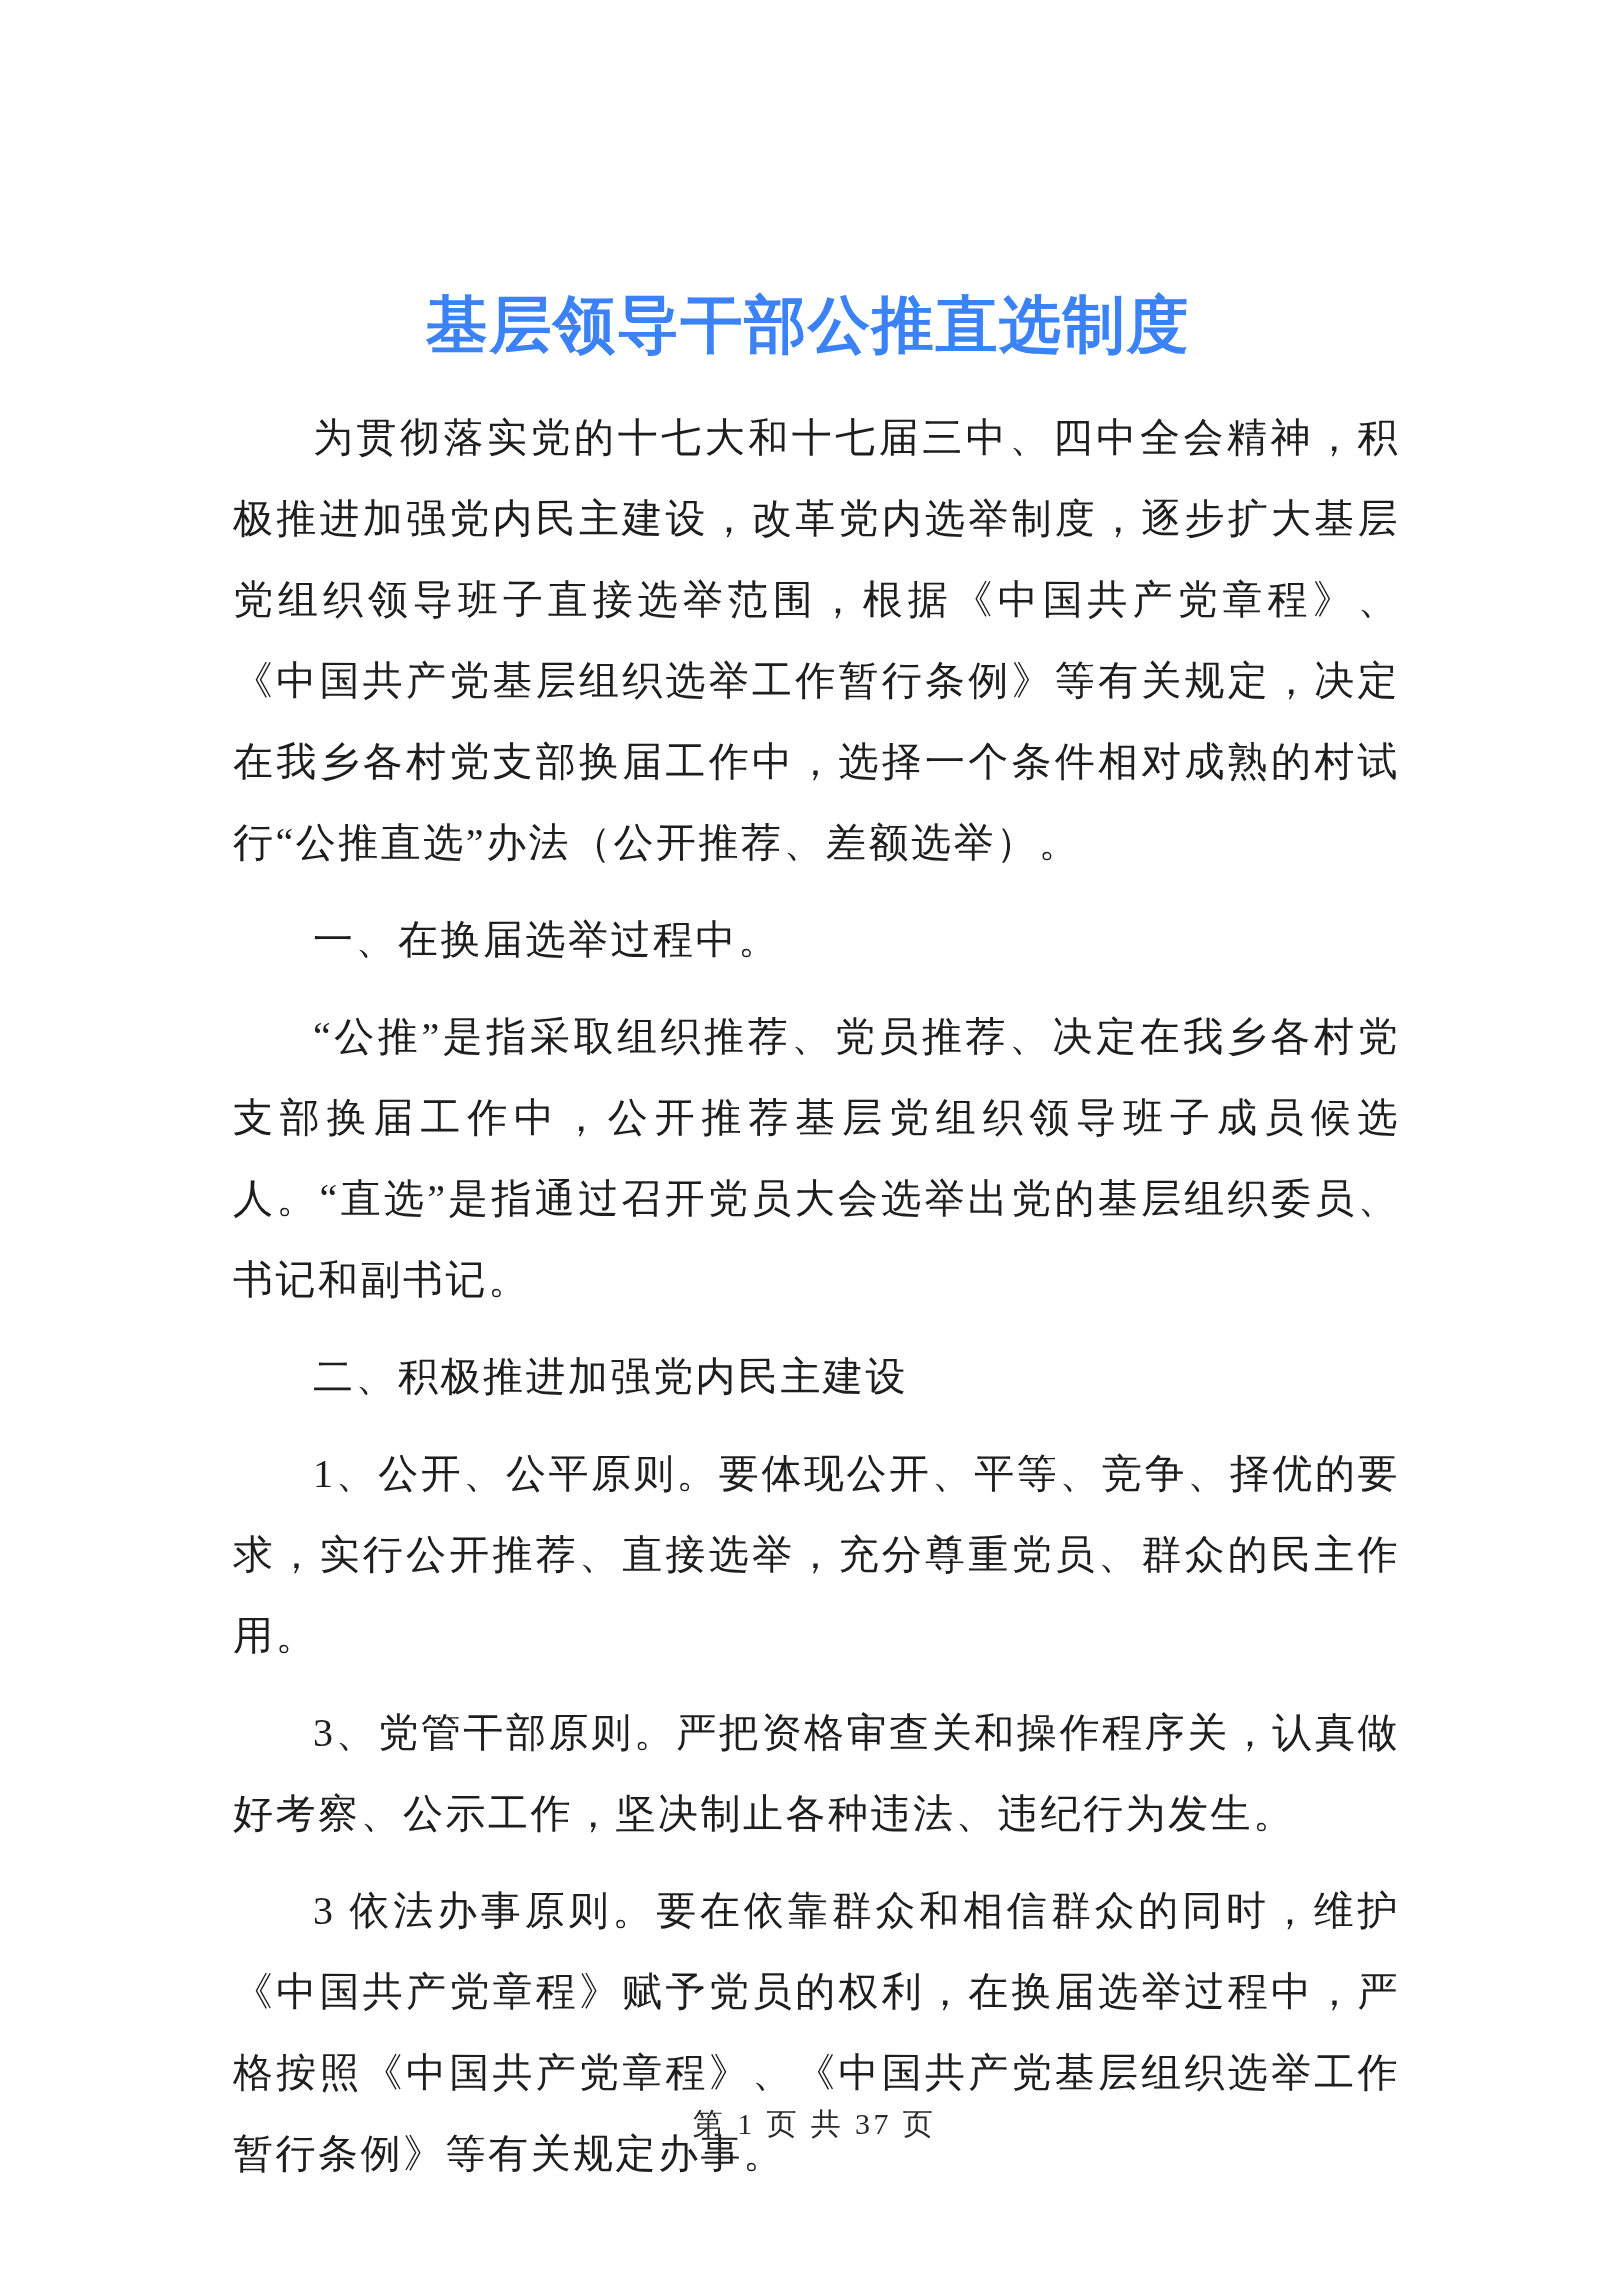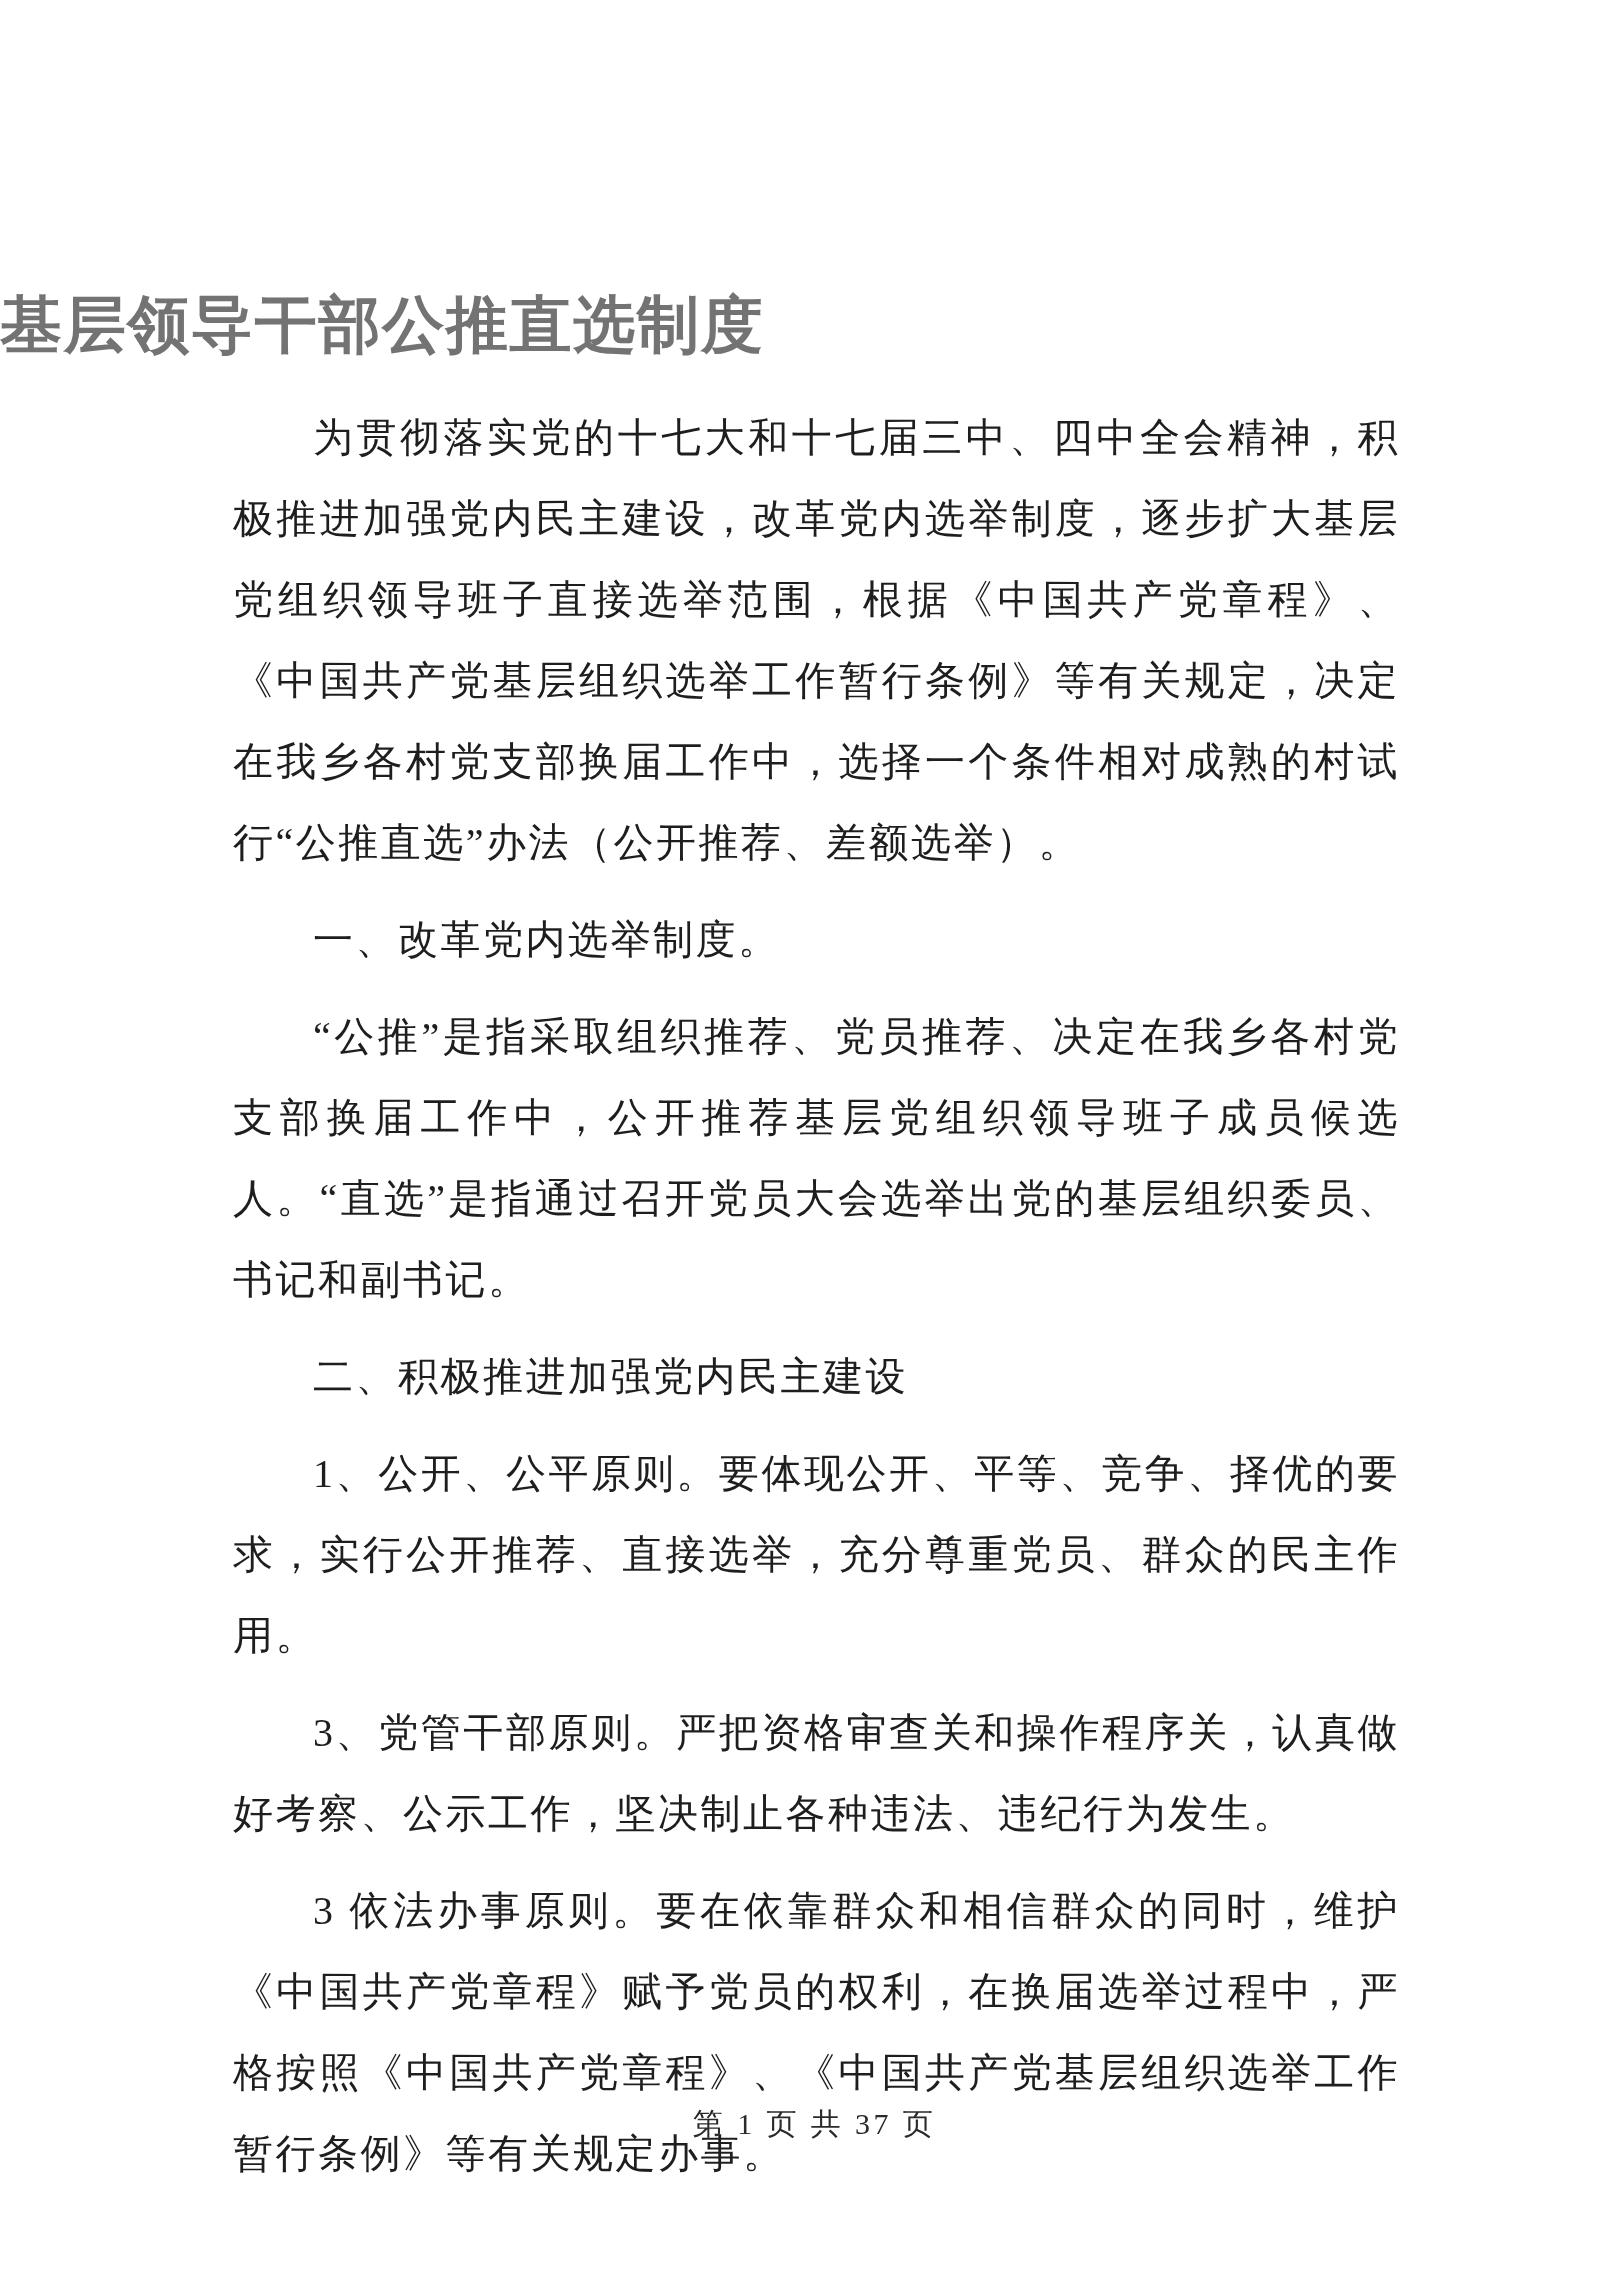--- a/index.html
+++ b/index.html
@@ -17,24 +17,25 @@
   .doc-page {
     position: absolute;
     inset: 0;
     background: #ffffff;
   }
   .doc-title {
     position: absolute;
     top: 283px;
     left: 0;
     right: 0;
+    text-align: center;
     font-size: 62px;
     line-height: 84px;
     font-weight: bold;
-    color: #737373;
+    color: #3b82f6;
     letter-spacing: 1.7px;
     white-space: nowrap;
   }
   .doc-body {
     position: absolute;
     top: 381px;
     left: 217px;
     width: 1199px;
     color: #1e1e1e;
     font-size: 40px;
@@ -62,21 +63,21 @@
 </style>
 </head>
 <body>
 
 <div class="doc-page">
 
   <div class="doc-title">基层领导干部公推直选制度</div>
 
   <div class="doc-body">
     <p>为贯彻落实党的十七大和十七届三中、四中全会精神，积极推进加强党内民主建设，改革党内选举制度，逐步扩大基层党组织领导班子直接选举范围，根据《中国共产党章程》、《中国共产党基层组织选举工作暂行条例》等有关规定，决定在我乡各村党支部换届工作中，选择一个条件相对成熟的村试行“公推直选”办法（公开推荐、差额选举）。</p>
-    <p>一、改革党内选举制度。</p>
+    <p>一、在换届选举过程中。</p>
     <p>“公推”是指采取组织推荐、党员推荐、决定在我乡各村党支部换届工作中，公开推荐基层党组织领导班子成员候选人。“直选”是指通过召开党员大会选举出党的基层组织委员、书记和副书记。</p>
     <p>二、积极推进加强党内民主建设</p>
     <p>1、公开、公平原则。要体现公开、平等、竞争、择优的要求，实行公开推荐、直接选举，充分尊重党员、群众的民主作用。</p>
     <p>3、党管干部原则。严把资格审查关和操作程序关，认真做好考察、公示工作，坚决制止各种违法、违纪行为发生。</p>
     <p>3 依法办事原则。要在依靠群众和相信群众的同时，维护《中国共产党章程》赋予党员的权利，在换届选举过程中，严格按照《中国共产党章程》、《中国共产党基层组织选举工作暂行条例》等有关规定办事。</p>
   </div>
 
   <div class="doc-footer">
     <span>第 1 页 共 37 页</span>
   </div>

